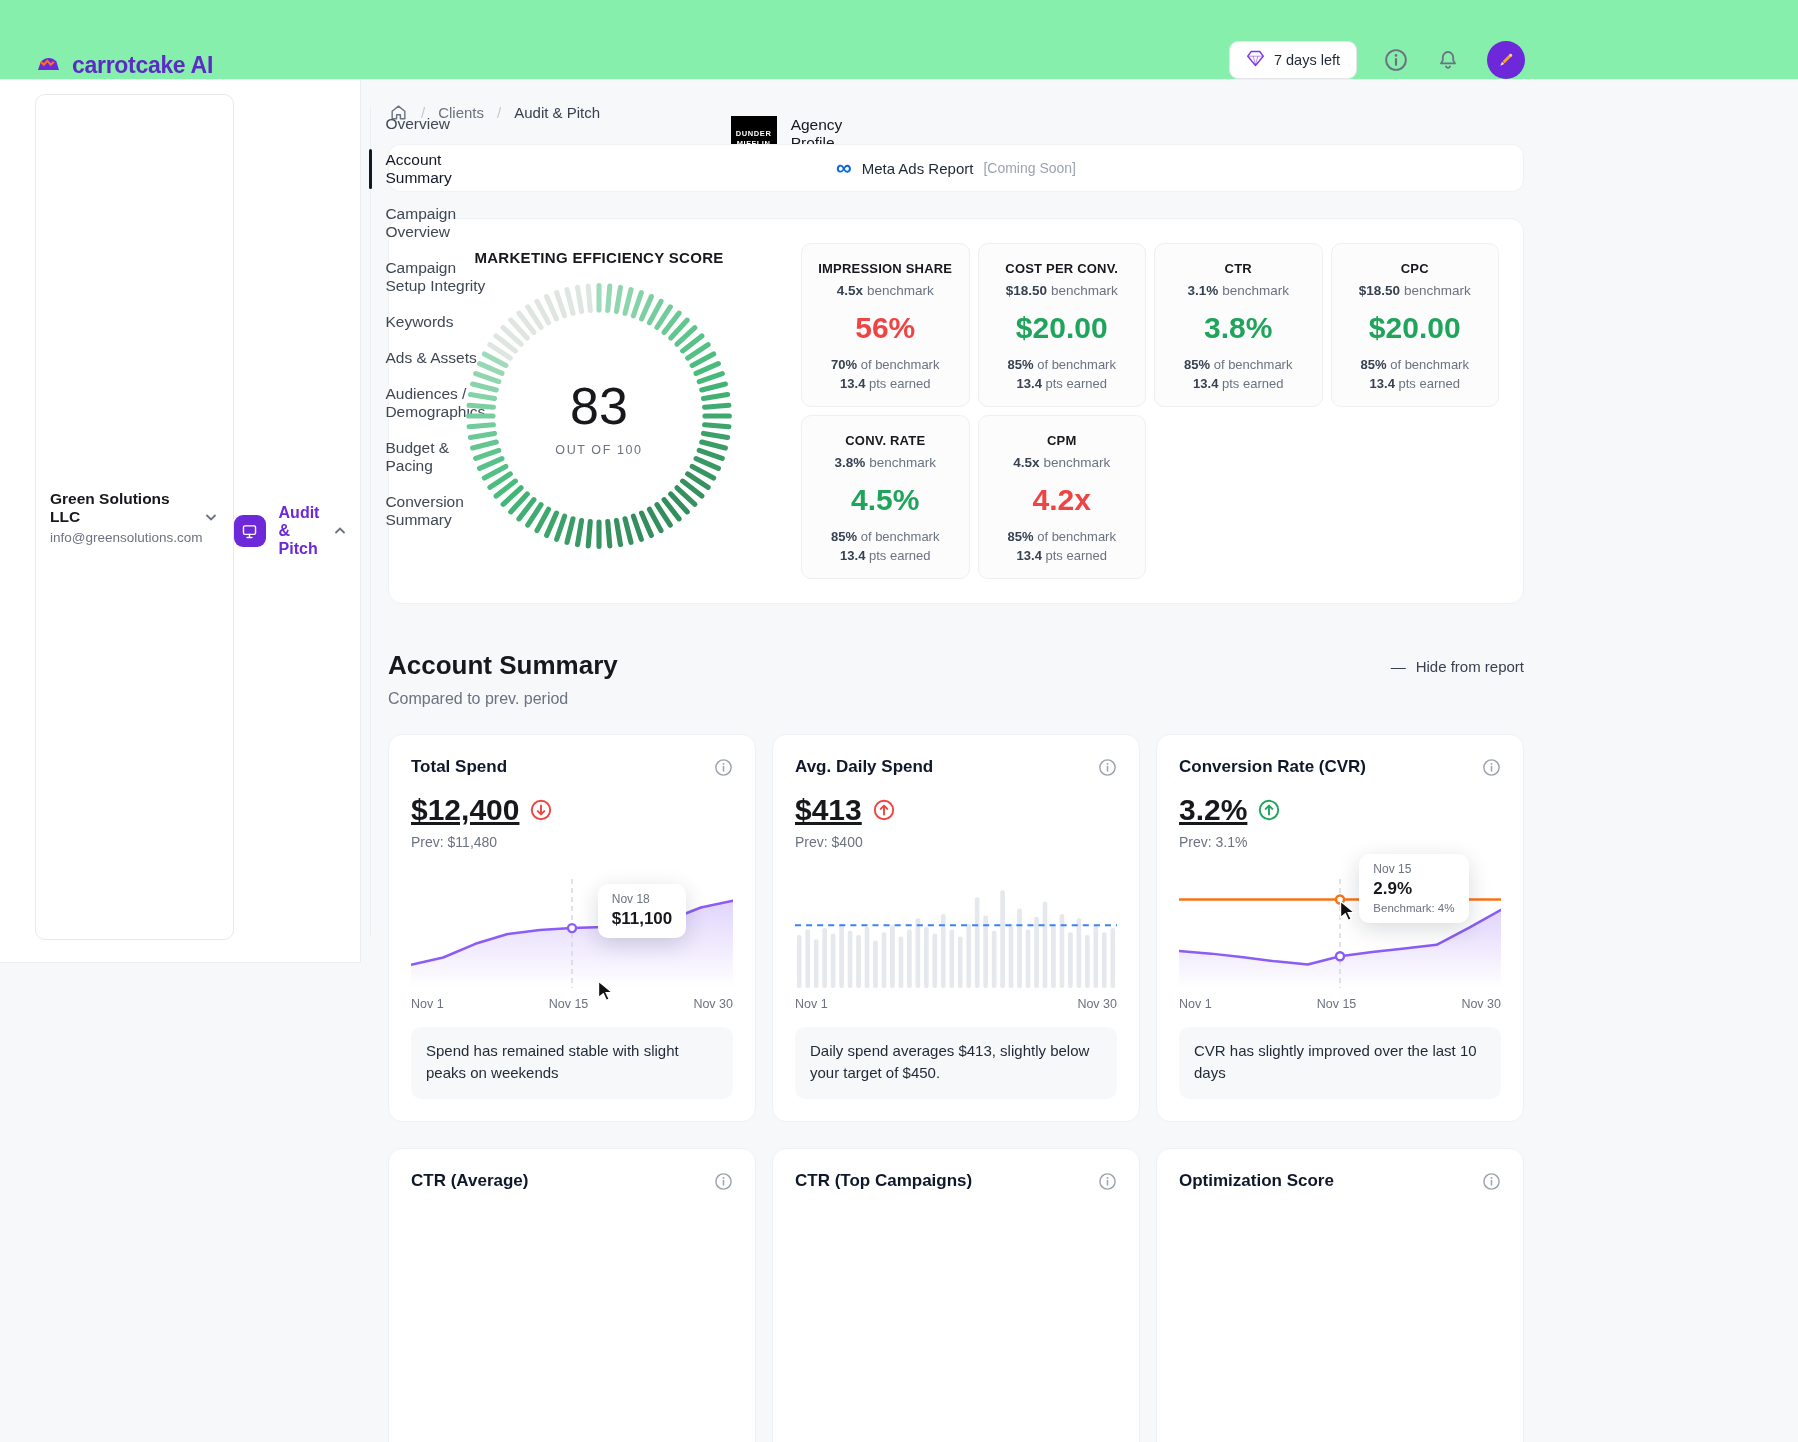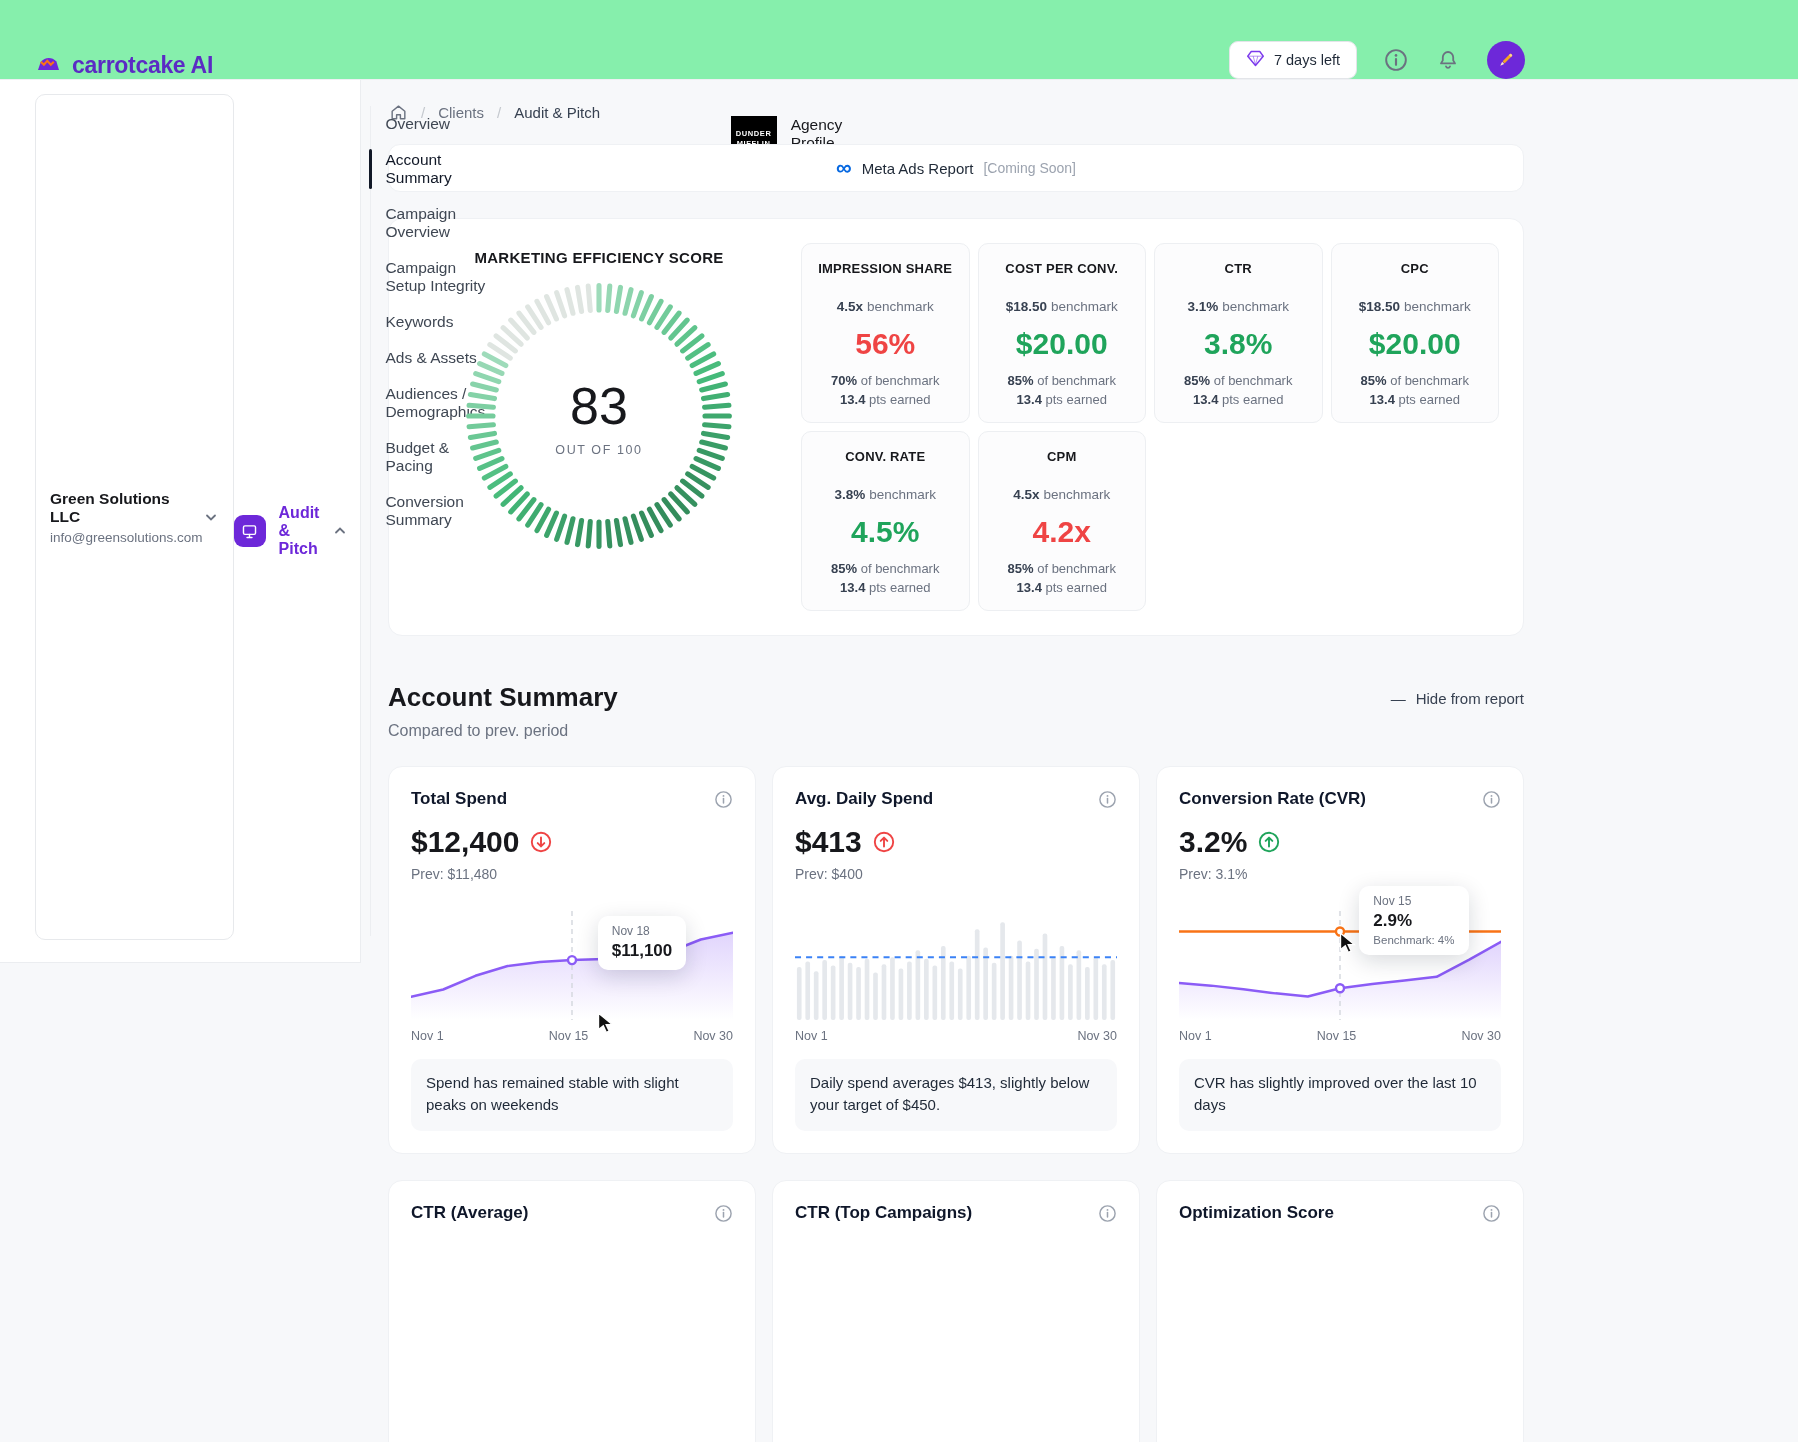--- a/index.html
+++ b/index.html
@@ -110,39 +110,39 @@
   .gauge-wrap{ position:relative; width:268px; height:268px; margin-top:16px; }
   .gauge-wrap svg{ width:100%; height:100%; display:block; }
   .gauge-score{ position:absolute; inset:0; display:flex; flex-direction:column; align-items:center; justify-content:center; }
   .score-num{ font-size:52px; font-weight:400; color:#17181C; }
   .score-cap{ font-size:12.5px; letter-spacing:1.6px; color:#6B7280; margin-top:7px; }
 
   .metrics-grid{ flex:1; display:grid; grid-template-columns:repeat(4,1fr); gap:8px; }
   .m-card{ border:1px solid #EDEFF2; background:#FCFCFD; border-radius:10px;
            padding:17px 10px 15px; text-align:center; }
   .m-title{ font-size:13px; font-weight:700; letter-spacing:.2px; color:#17181C; }
-  .m-bench{ font-size:13.5px; color:#6B7280; margin-top:23px; }
+  .m-bench{ font-size:13.5px; color:#6B7280; margin-top:7px; }
   .m-bench b{ color:#374151; }
   .m-value{ font-size:30px; font-weight:800; margin:13px 0 12px; }
   .m-sub{ font-size:13px; color:#6B7280; margin-top:4px; }
   .m-sub b{ color:#374151; }
 
   
   .summary-head{ margin-top:46px; display:flex; align-items:flex-start; }
   .summary-title{ font-size:26px; font-weight:700; color:#17181C; }
   .summary-sub{ font-size:16px; color:#6B7280; margin-top:9px; }
   .hide-link{ margin-left:auto; margin-top:8px; display:flex; align-items:center; gap:10px;
               font-size:15px; color:#374151; cursor:pointer; }
 
   .cards-grid{ margin-top:26px; display:grid; grid-template-columns:repeat(3,1fr); gap:16px; }
   .card{ background:#fff; border:1px solid #EFF1F4; border-radius:14px; padding:22px; position:relative; }
   .card-head{ display:flex; align-items:center; justify-content:space-between; }
   .card-title{ font-size:17px; font-weight:600; color:#0f172a; }
   .info-icon{ color:#9CA3AF; width:19px; height:19px; cursor:pointer; flex:none; }
-  .val-row{ margin-top:16px; display:flex; align-items:center; gap:10px; }
+  .val-row{ margin-top:16px; display:flex; align-items:center; gap:10px;text-decoration:underline; }
   .big-val{ font-size:30px; font-weight:800; color:#17181C; }
   .trend{ width:24px; height:24px; display:flex; }
   .trend.red{ color:#EF4444; } .trend.green{ color:#1FA45B; }
   .prev{ font-size:14px; color:#6B7280; margin-top:7px; }
   .chart-zone{ margin-top:26px; position:relative; }
   .chart{ height:112px; }
   .chart svg{ width:100%; height:100%; display:block; }
   .xlabels{ display:flex; justify-content:space-between; font-size:12.5px; color:#6B7280; margin-top:9px; }
   .caption{ margin-top:16px; background:#F7F8FA; border-radius:10px; padding:13px 15px;
             font-size:15px; color:#1F2937; line-height:1.45; min-height:72px; }

